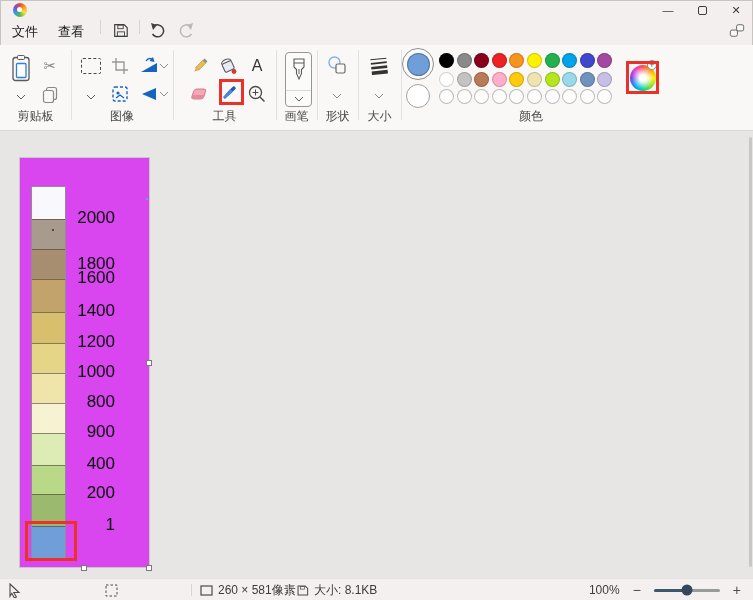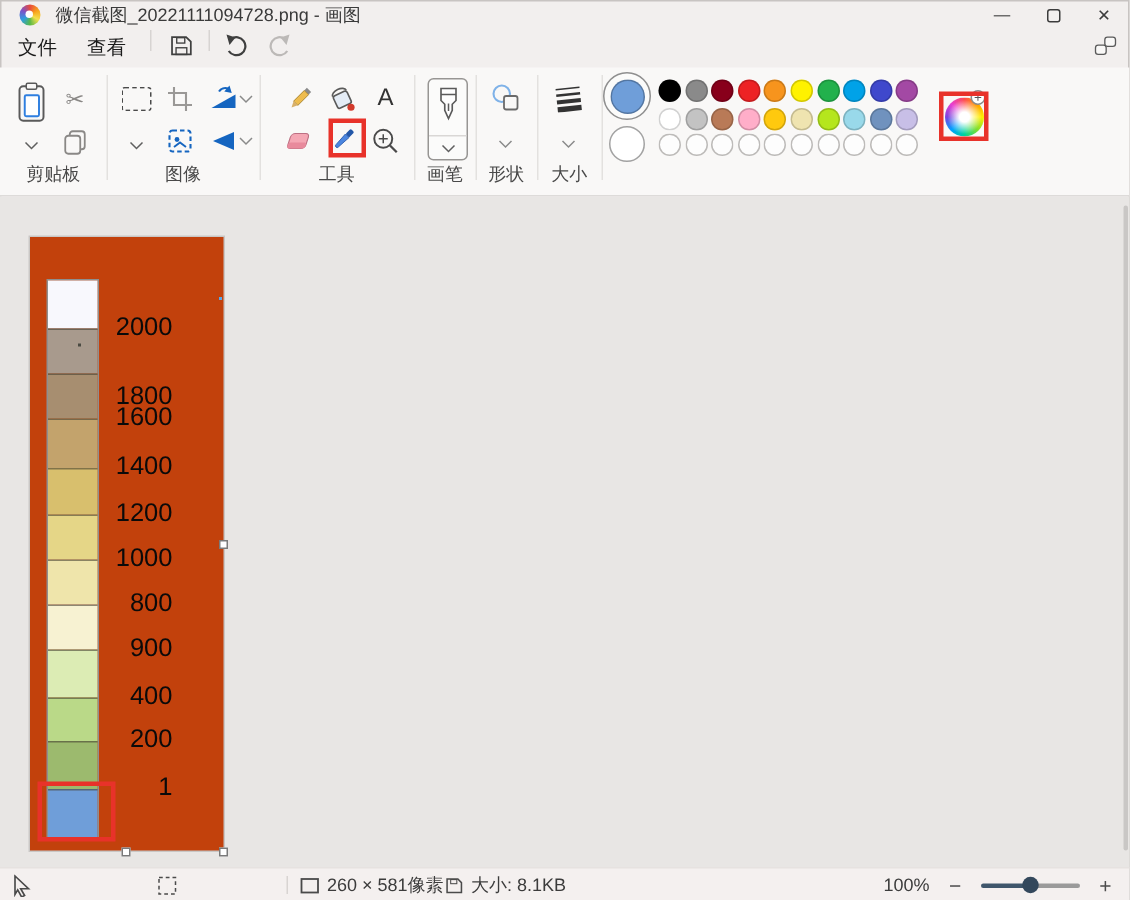--- a/index.html
+++ b/index.html
@@ -41,21 +41,21 @@
   .bg-dot { position:absolute; left:406px; top:39px; width:24px; height:24px; border:1px solid #a2a2a2; border-radius:50%; background:#fff; }
   #swatch-grid { position:absolute; left:439px; top:8px; width:182px; height:54px; }
   .sw { position:absolute; width:15px; height:15px; border-radius:50%; box-shadow:inset 0 0 0 1px rgba(0,0,0,.18); }
   .sw-empty { background:#fdfdfd; box-shadow:inset 0 0 0 1px #bdbbb9; }
   .wheel { position:absolute; left:630px; top:20px; width:26px; height:26px; border-radius:50%;
     background:radial-gradient(circle at 50% 50%, #ffffff 0 18%, rgba(255,255,255,0) 62%),
       conic-gradient(#ff4d4d,#ff9d00,#ffee00,#7ddf2e,#00d49c,#00a2ff,#7a45e0,#e93fd2,#ff4d4d); }
   .wheel-badge { position:absolute; left:647px; top:15px; width:10px; height:10px; border-radius:50%; background:#fff; border:1px solid #8a8a8a; font-size:9px; line-height:8px; text-align:center; color:#555; }
   
   .workarea { position:absolute; left:0; top:131px; width:753px; height:447px; background:#e8e6e4; }
-  .paint-canvas { position:absolute; left:20px; top:27px; width:129px; height:409px; background:#c2410c; box-shadow:0 0 0 1px #c9c7c5; }
+  .paint-canvas { position:absolute; left:20px; top:27px; width:129px; height:409px; background:#d946ef; box-shadow:0 0 0 1px #c9c7c5; }
   #legend-bar { position:absolute; left:11px; top:28px; width:35px; border:1px solid #8f8f8f; }
   .seg { width:100%; }
   .seg + .seg { border-top:1px solid rgba(70,65,50,.6); }
   .legend-label { position:absolute; left:35px; width:60px; height:20px; line-height:20px; text-align:right; font-size:17px; color:#0a0a0a; }
   .speck-blue { position:absolute; left:126px; top:40px; width:2px; height:2px; background:#59a7e8; }
   .speck-dot { position:absolute; left:32px; top:71px; width:2px; height:2px; background:#4a4a42; }
   .handle { position:absolute; width:6px; height:6px; background:#fff; border:1px solid #7a7a7a; }
   .scroll-thumb { position:absolute; right:1px; top:6px; width:3px; height:430px; background:#c9c7c5; border-radius:2px; }
   
   .red-box { position:absolute; border:3px solid #e8322a; z-index:50; }
@@ -70,21 +70,20 @@
   .zoom-track { position:relative; width:66px; height:3px; border-radius:2px;
     background:linear-gradient(to right,#3f566b 0 50%,#9a9a9a 50% 100%); }
   .zoom-thumb { position:absolute; left:50%; top:50%; transform:translate(-50%,-50%); width:11px; height:11px; border-radius:50%; background:#33485c; }
   .zoom-btn { font-size:14px; color:#4c4c4c; }
 </style>
 </head>
 <body>
 
 <div class="titlebar">
   <div class="app-icon"></div>
-  <span class="title-text">微信截图_20221111094728.png - 画图</span>
   <div class="win-controls">
     <div class="win-btn">
         <span>—</span>
       </div>
     <div class="win-btn">
         <span class="max-glyph"></span>
       </div>
     <div class="win-btn">
         <span>✕</span>
       </div>
@@ -307,20 +306,21 @@
       <span class="sw sw-empty" style="left: 53px; top: 36px;"></span>
       <span class="sw sw-empty" style="left: 70px; top: 36px;"></span>
       <span class="sw sw-empty" style="left: 88px; top: 36px;"></span>
       <span class="sw sw-empty" style="left: 106px; top: 36px;"></span>
       <span class="sw sw-empty" style="left: 123px; top: 36px;"></span>
       <span class="sw sw-empty" style="left: 141px; top: 36px;"></span>
       <span class="sw sw-empty" style="left: 158px; top: 36px;"></span>
     </div>
   <div class="wheel"></div>
   <div class="wheel-badge">+</div>
+  <div class="group-label" style="left:401px;width:260px">颜色</div>
 </div>
 
 <div class="workarea">
   <div class="paint-canvas" id="paint-canvas">
     <div id="legend-bar">
         <div class="seg" style="height: 32px; background: rgb(248, 248, 253);"></div>
         <div class="seg" style="height: 30px; background: rgb(168, 154, 141);"></div>
         <div class="seg" style="height: 30px; background: rgb(167, 142, 112);"></div>
         <div class="seg" style="height: 33px; background: rgb(195, 163, 108);"></div>
         <div class="seg" style="height: 31px; background: rgb(216, 191, 109);"></div>

